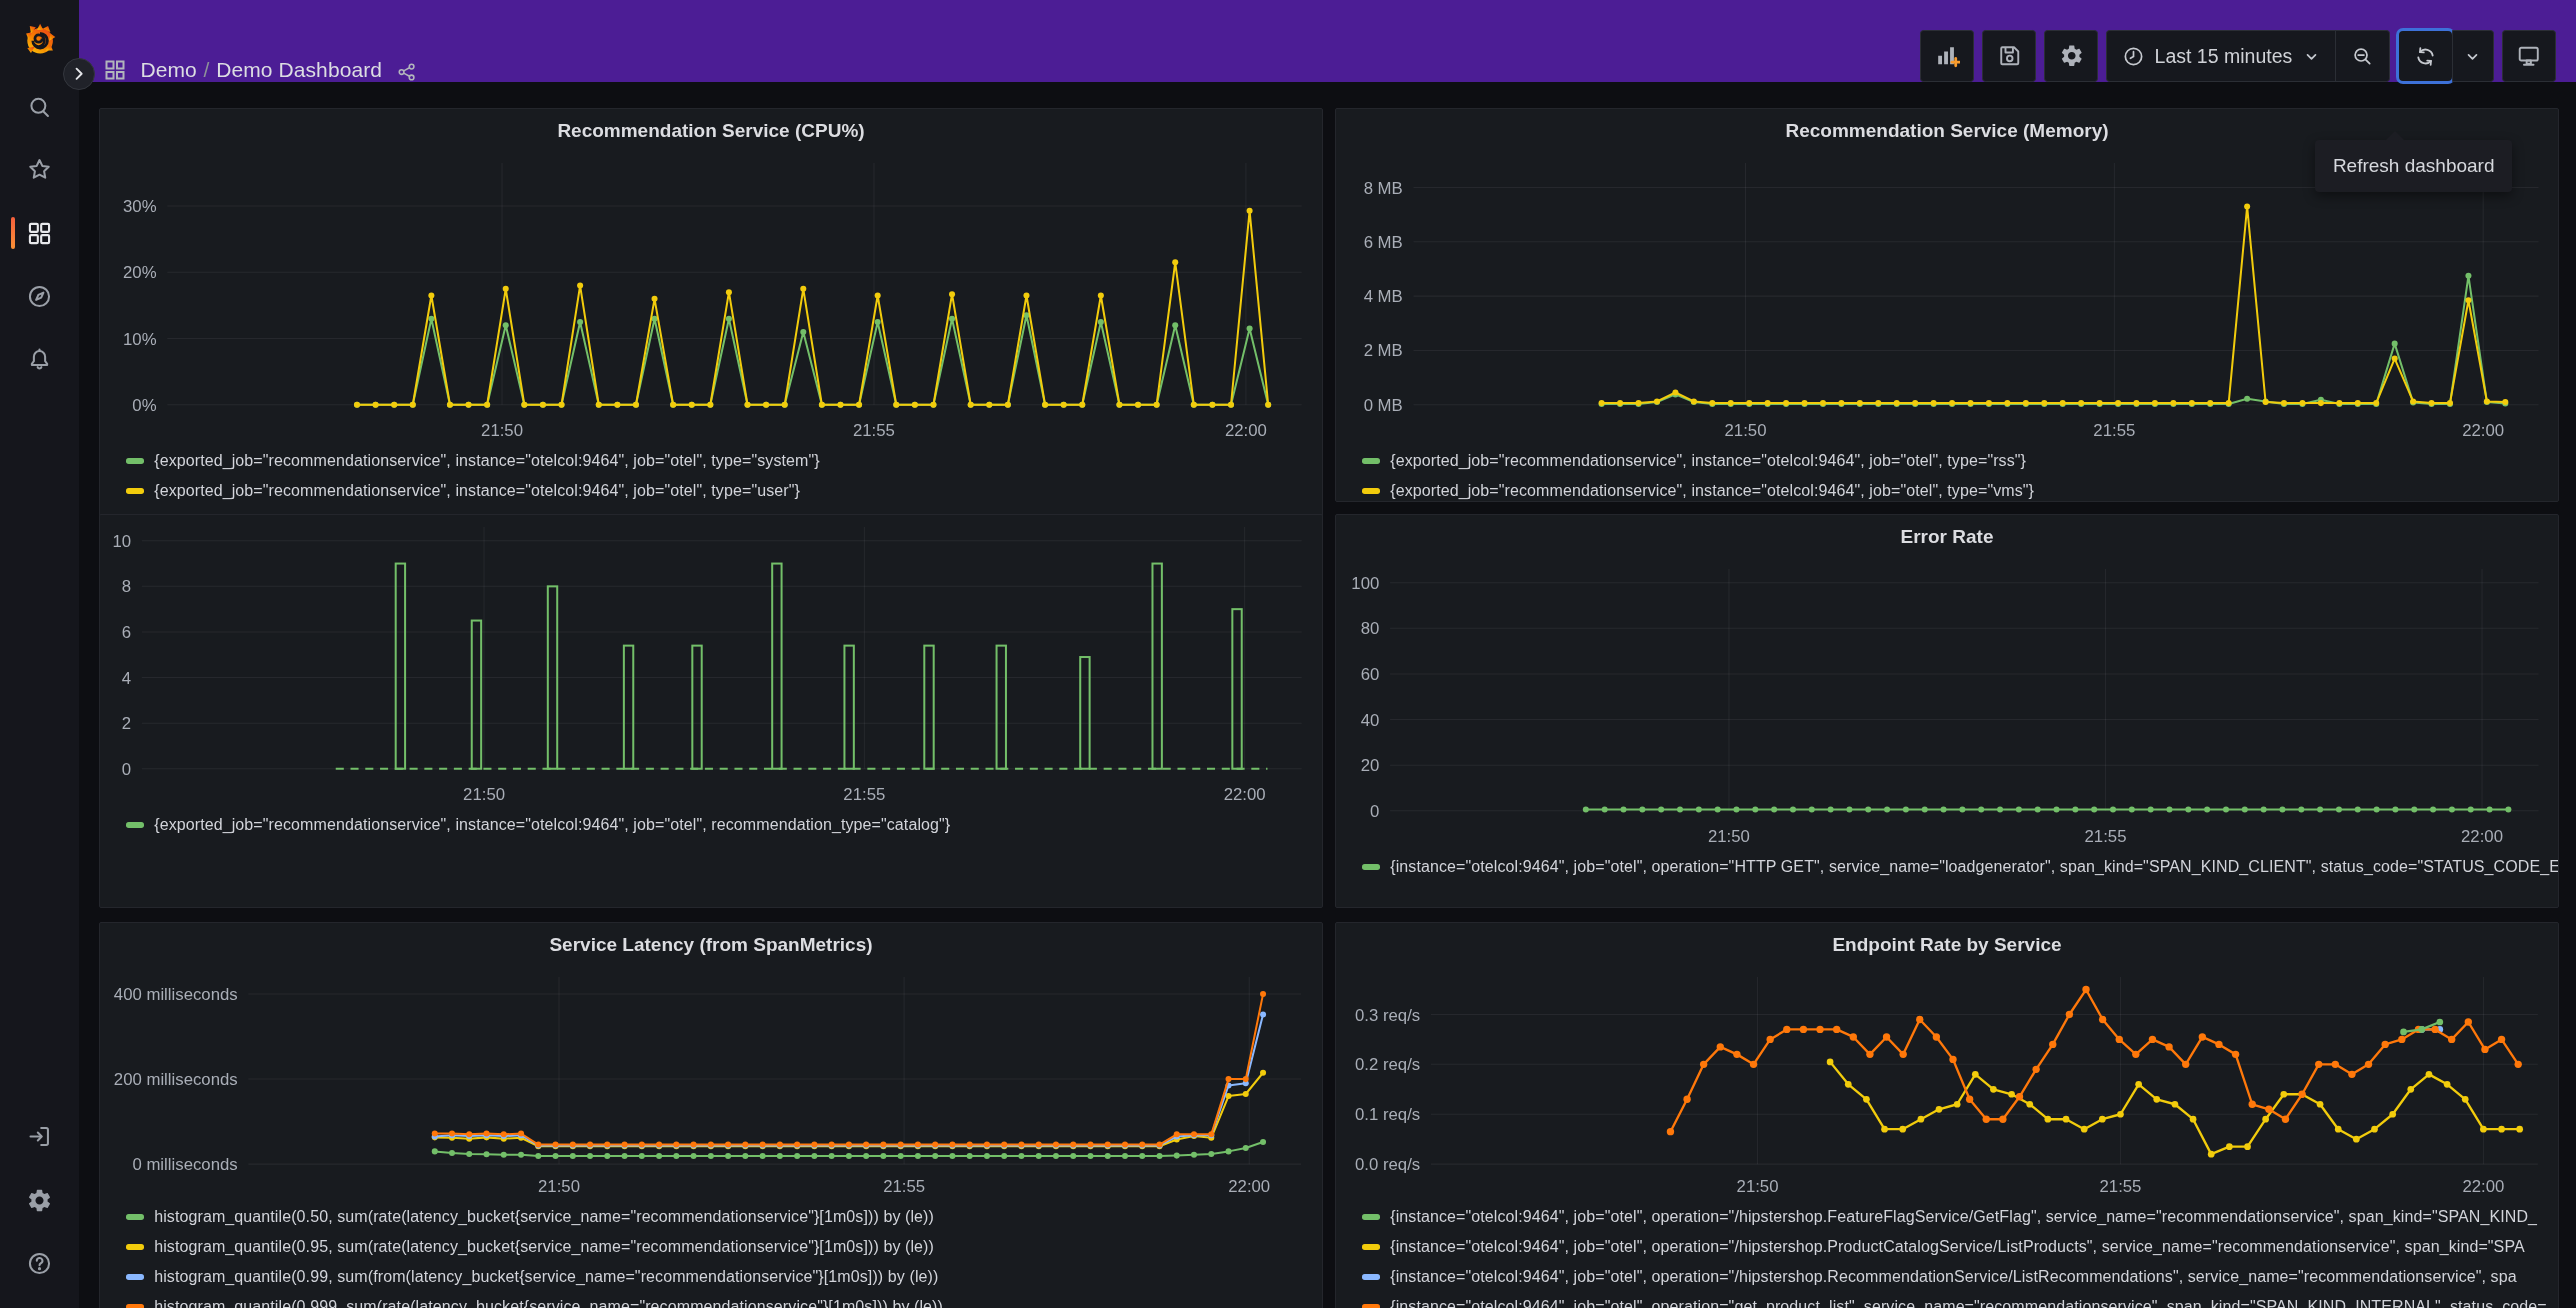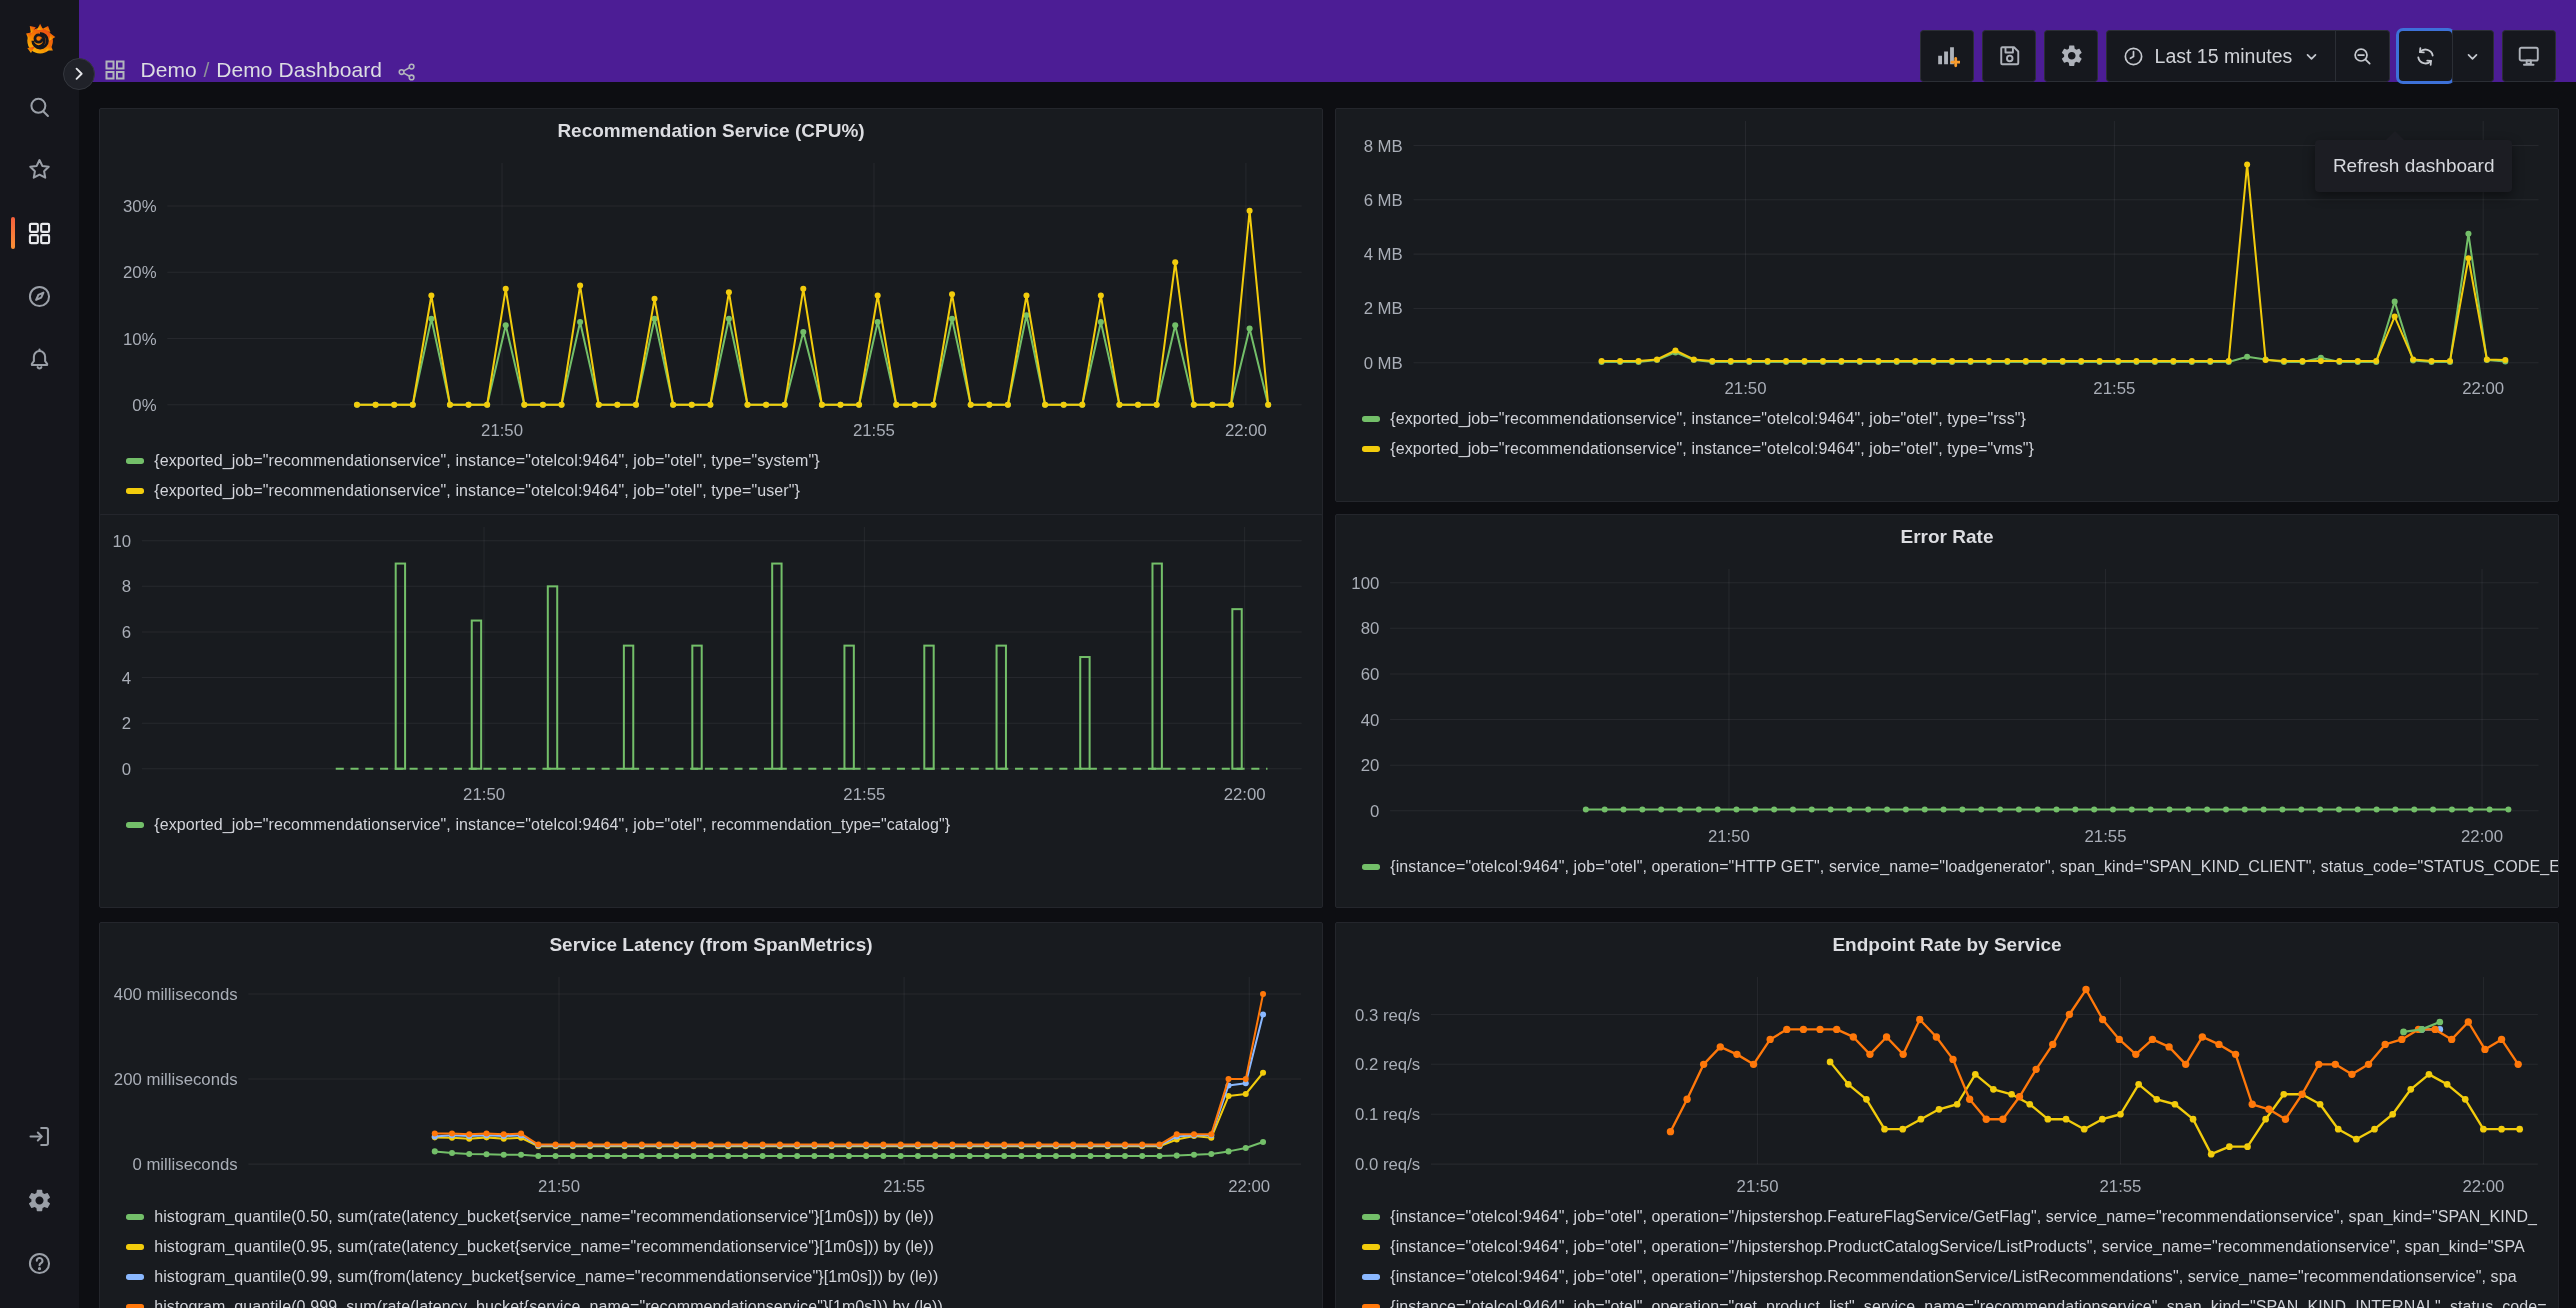--- a/index.html
+++ b/index.html
@@ -389,20 +389,21 @@
           <span class="swatch" style="background: rgb(115, 191, 105);"></span>
           <span class="legend-text">{exported_job="recommendationservice", instance="otelcol:9464", job="otel", type="system"}</span>
         </div>
         <div class="legend-row">
           <span class="swatch" style="background: rgb(242, 204, 12);"></span>
           <span class="legend-text">{exported_job="recommendationservice", instance="otelcol:9464", job="otel", type="user"}</span>
         </div>
       </div>
   </section>
   <section class="panel p2 row12">
+    <h2 class="panel-title">Recommendation Service (Memory)</h2>
     <div class="chart">
         <svg width="1223" height="294" viewBox="0 0 1821 438">
           <line x1="115" x2="1791" y1="378" y2="378" stroke="rgba(204,204,220,0.08)" stroke-width="1.5"></line>
           <text x="99" y="387" fill="#a9aeb7" font-size="25" text-anchor="end">0 MB</text>
           <line x1="115" x2="1791" y1="297.1011235955056" y2="297.1011235955056" stroke="rgba(204,204,220,0.08)" stroke-width="1.5"></line>
           <text x="99" y="306.1011235955056" fill="#a9aeb7" font-size="25" text-anchor="end">2 MB</text>
           <line x1="115" x2="1791" y1="216.20224719101125" y2="216.20224719101125" stroke="rgba(204,204,220,0.08)" stroke-width="1.5"></line>
           <text x="99" y="225.20224719101125" fill="#a9aeb7" font-size="25" text-anchor="end">4 MB</text>
           <line x1="115" x2="1791" y1="135.30337078651687" y2="135.30337078651687" stroke="rgba(204,204,220,0.08)" stroke-width="1.5"></line>
           <text x="99" y="144.30337078651687" fill="#a9aeb7" font-size="25" text-anchor="end">6 MB</text>

